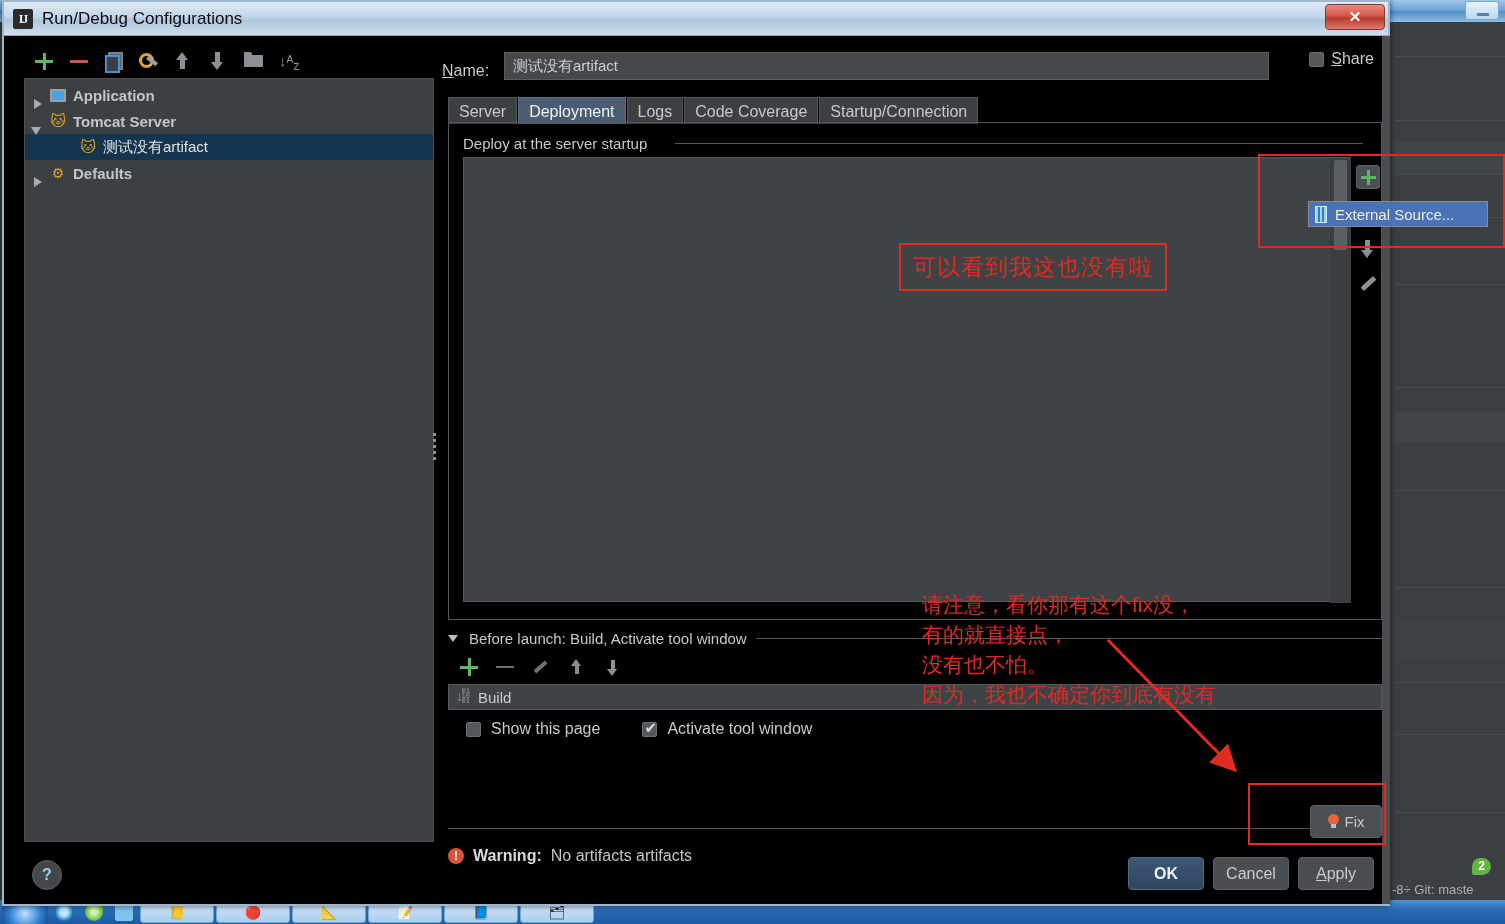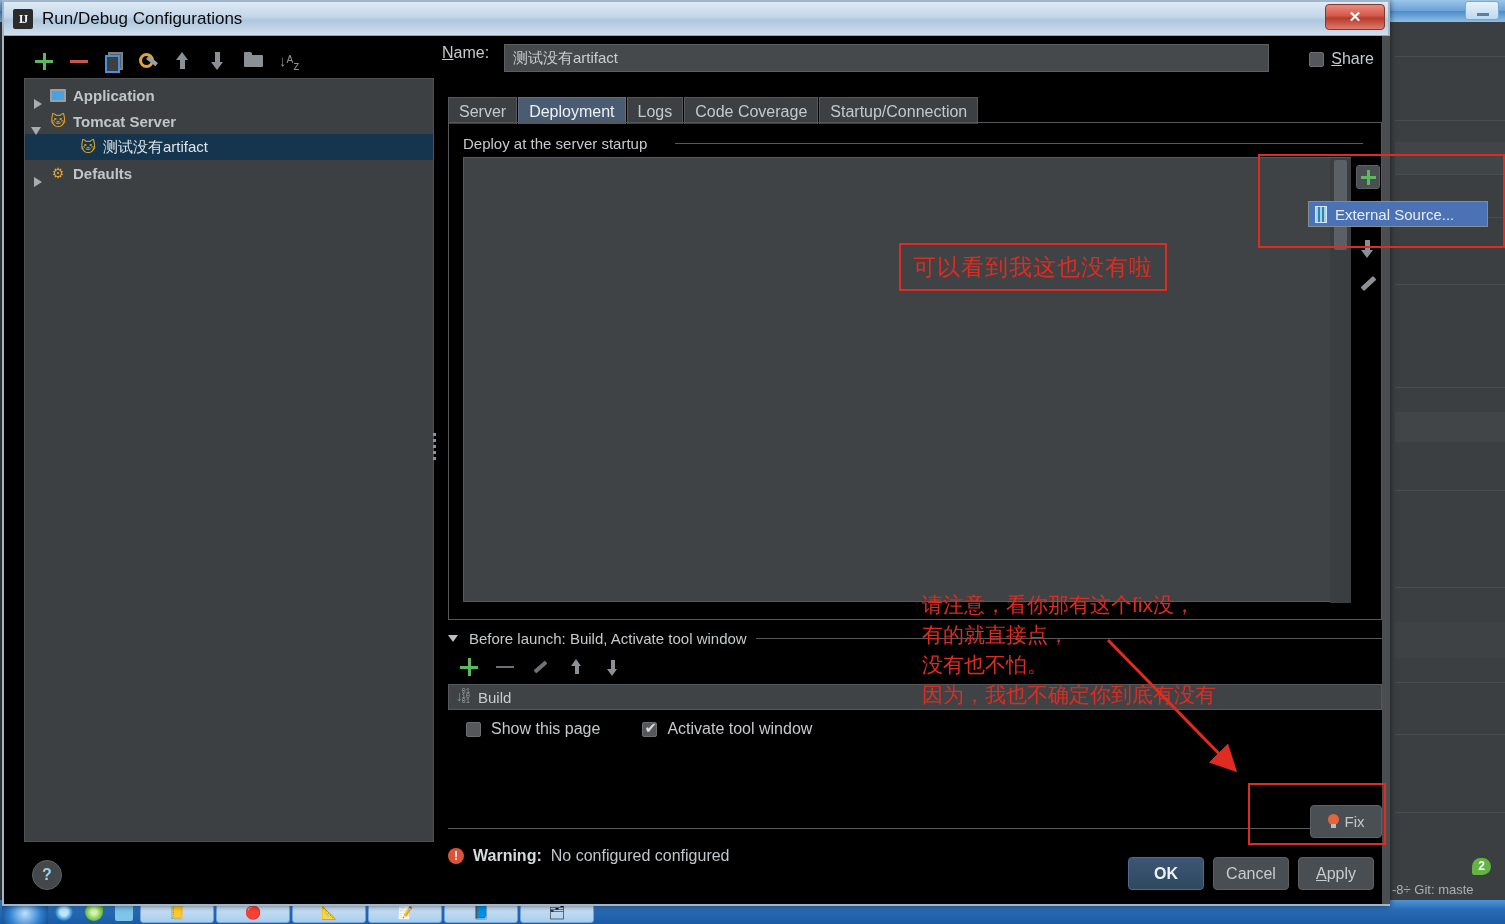--- a/index.html
+++ b/index.html
@@ -183,21 +183,21 @@
 
   
   #splitter {
     position: absolute; left: 426px; top: 430px; width: 10px; height: 40px;
   }
   #splitter .dot { width:3px; height:3px; background:#8d9397; margin: 3px 3px; }
 
   
   #right-pane { position: absolute; left: 438px; top: 44px; width: 940px; height: 798px; }
 
-  #name-row { position:absolute; left:0; top:0; width:940px; height:36px; display:flex; align-items:flex-start; }
+  #name-row { position:absolute; left:0; top:0; width:940px; height:36px; display:flex; align-items:flex-end; }
   #name-label { color:#c4cacd; font-size:16px; width:62px; }
   #name-label u { text-decoration: underline; }
   #name-input {
     width: 765px; height: 28px; background:#45494c; border:1px solid #5a5f62;
     color:#c9cfd2; font-size:15px; padding-left:8px; line-height:26px;
   }
   #share-box { position:absolute; right:8px; top:6px; display:flex; align-items:center; gap:7px; }
   .cb {
     width:15px; height:15px; background:#54585b; border:1px solid #6a6f72; border-radius:2px; position:relative;
   }
@@ -560,21 +560,21 @@
         <div class="gap"></div>
         <div class="cb checked"></div>
         <div class="lbl">Activate tool window</div>
       </div>
     </div>
 
     <div id="warn-sep"></div>
     <div id="warn-row">
       <div class="warn-ic">!</div>
       <div class="w-bold">Warning:</div>
-      <div class="w-txt">No configured configured</div>
+      <div class="w-txt">No artifacts artifacts</div>
     </div>
   </div>
 
   <div id="dlg-right-strip"></div>
 
   <div id="fix-btn">
     <div class="bulb"></div>
     <div class="lbl">Fix</div>
   </div>
 

